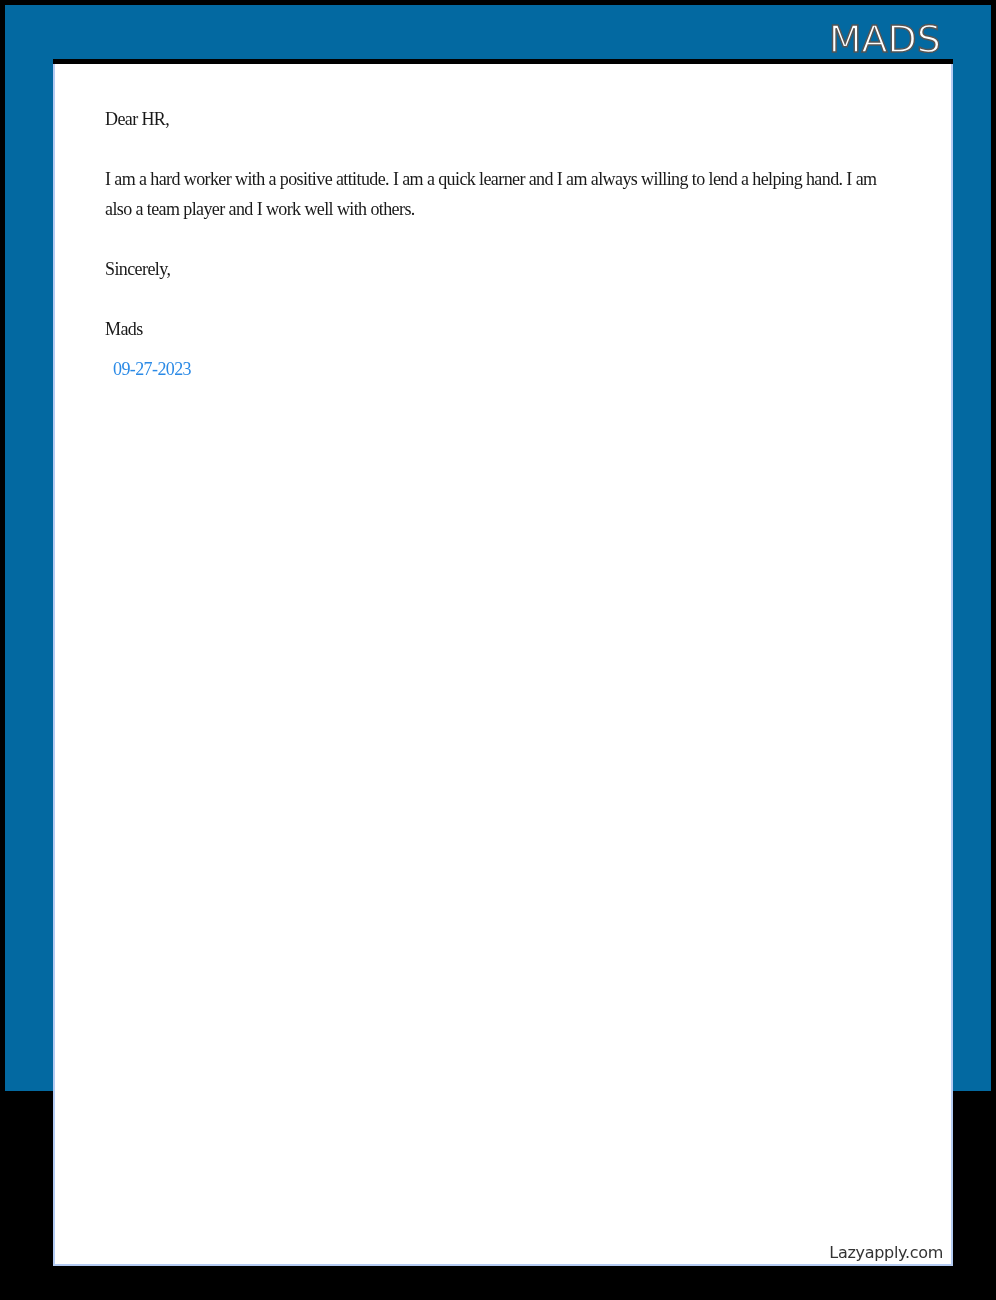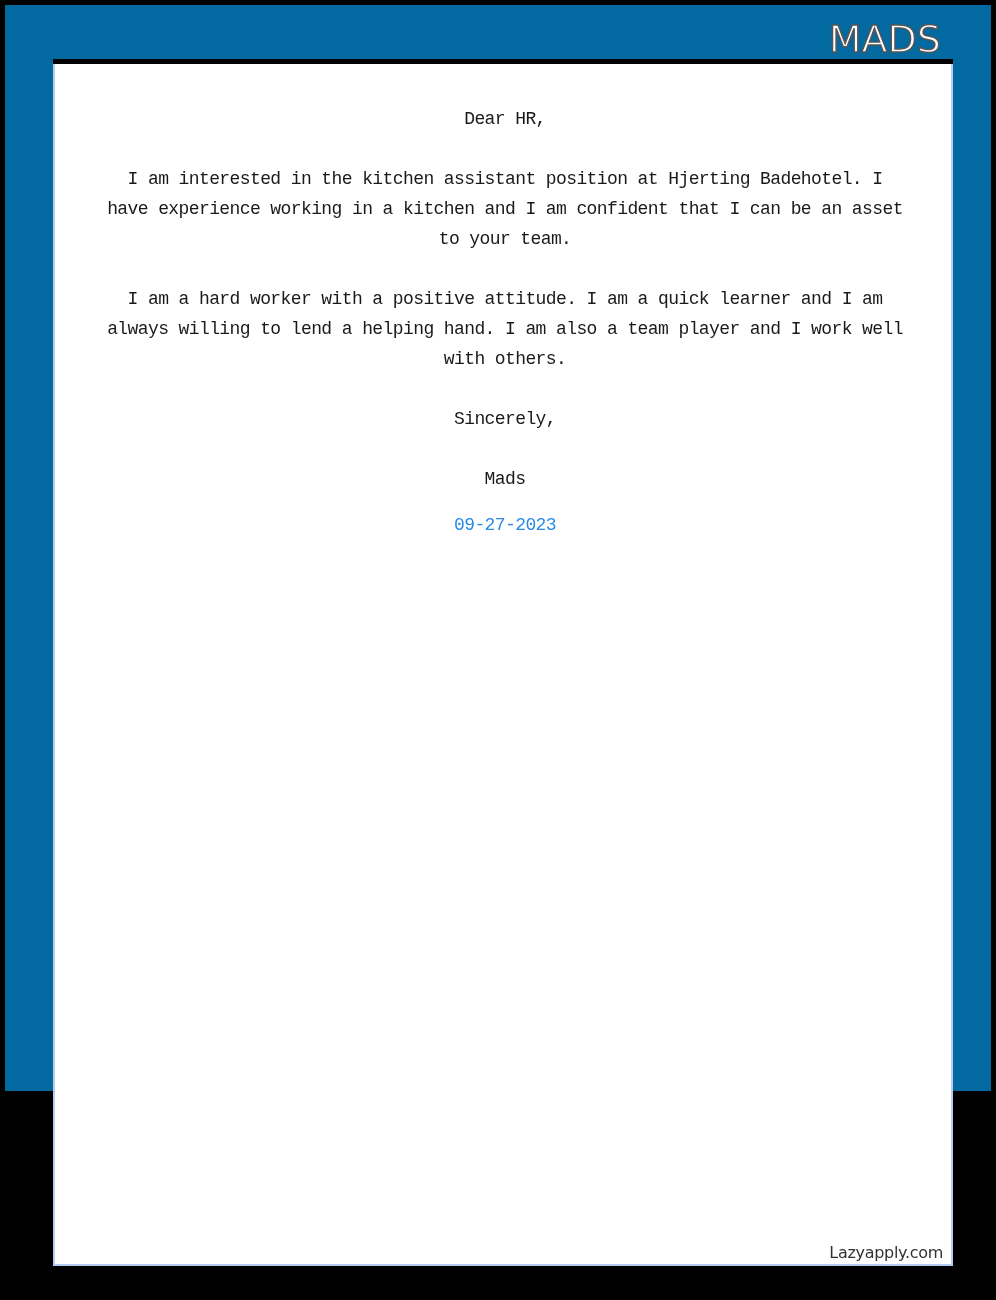--- a/index.html
+++ b/index.html
@@ -51,36 +51,35 @@
       background: #ffffff;
       border-left: 2px solid #b4cbf3;
       border-right: 2px solid #b4cbf3;
       border-bottom: 2px solid #b4cbf3;
     }
     .letter {
       position: absolute;
       left: 50px;
       top: 40px;
       width: 800px;
-      font-family: Liberation Mono, monospace;
+      font-family: Liberation Serif, serif;
       font-size: 18px;
       line-height: 30px;
       color: #1a1a1a;
       letter-spacing: -0.6px;
-      text-align: center;
     }
     .letter p {
       margin: 0 0 30px 0;
     }
     .letter p.signature {
       margin-bottom: 10px;
     }
     .letter p.date {
       color: #2b8ae6;
-      margin: 16px;
+      margin: 8px;
     }
     .footer-brand {
       position: absolute;
       right: 8px;
       bottom: 2px;
       font-family: "DejaVu Sans", sans-serif;
       font-size: 16px;
       color: #333333;
       letter-spacing: -0.3px;
     }
@@ -88,21 +87,20 @@
 </head>
 <body>
 
 <div class="frame">
   <div class="header-name">MADS</div>
   <div class="top-rule"></div>
 
   <div class="paper">
     <div class="letter">
       <p>Dear HR,</p>
-      <p>I am interested in the kitchen assistant position at Hjerting Badehotel. I have experience working in a kitchen and I am confident that I can be an asset to your team.</p>
       <p>I am a hard worker with a positive attitude. I am a quick learner and I am always willing to lend a helping hand. I am also a team player and I work well with others.</p>
       <p>Sincerely,</p>
       <p class="signature">Mads</p>
       <p class="date">09-27-2023</p>
     </div>
     <div class="footer-brand">Lazyapply.com</div>
   </div>
 </div>
 
 </body></html>

